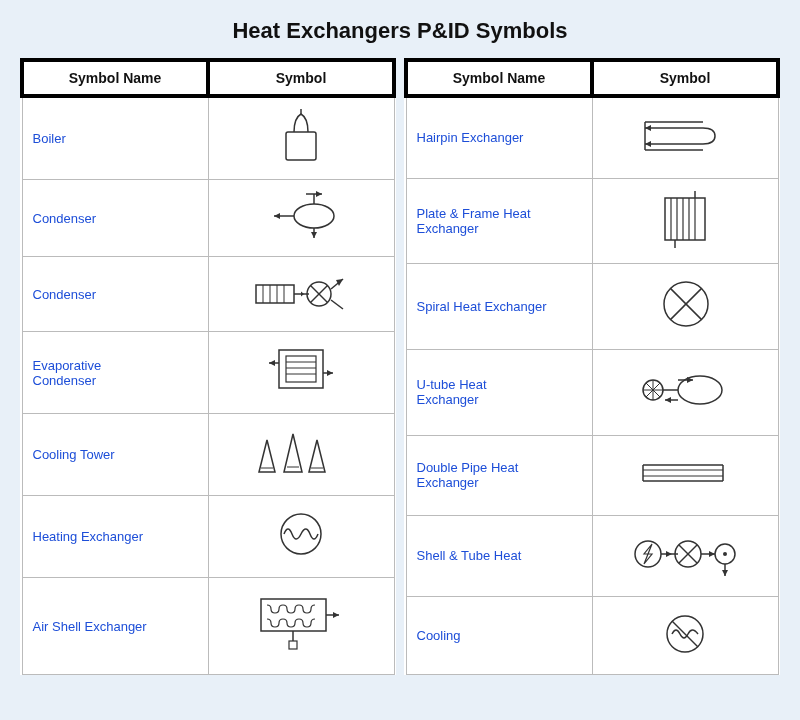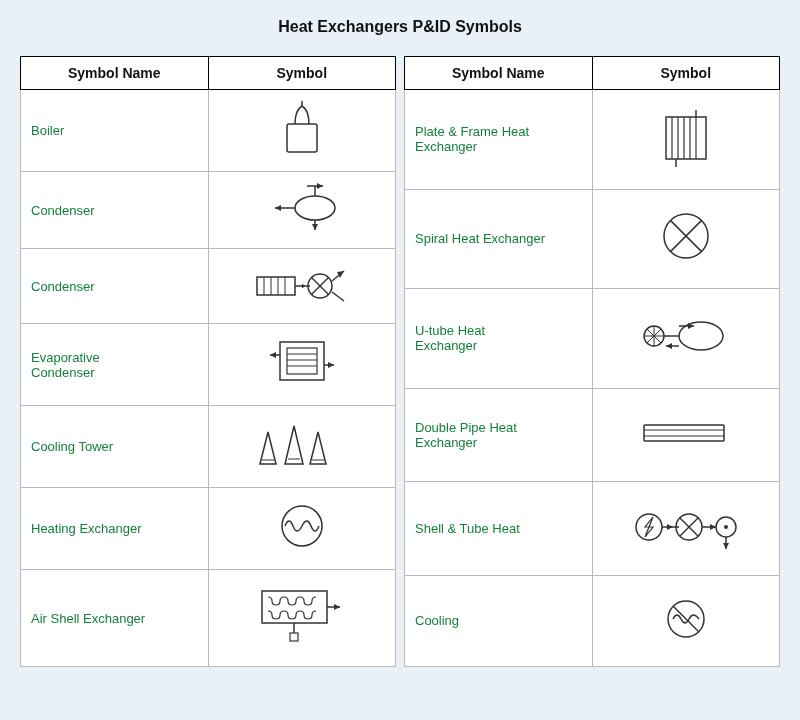--- a/index.html
+++ b/index.html
@@ -7,52 +7,52 @@
       background: #e8f0f8;
       font-family: Arial, sans-serif;
       width: 800px;
       min-height: 720px;
       display: flex;
       flex-direction: column;
       align-items: center;
       padding: 18px 20px 0 20px;
     }
     h1 {
-      font-size: 16px;
+      font-size: 22px;
       font-weight: bold;
-      margin-bottom: 20px;
+      margin-bottom: 14px;
       color: #111;
     }
     .tables-wrapper {
       display: flex;
       gap: 8px;
       width: 100%;
     }
     table {
       border-collapse: collapse;
       flex: 1;
       background: white;
     }
     th {
-      border: 1px solid #000000;
+      border: 4px solid #000000;
       padding: 8px 10px;
       font-size: 14px;
       font-weight: bold;
       text-align: center;
       background: white;
       color: #111;
     }
     td {
       border: 1px solid #bbb;
       padding: 6px 8px;
       vertical-align: middle;
     }
     td.name-cell {
       font-size: 13px;
-      color: #15803d;
+      color: #1d4ed8;
       width: 130px;
       padding: 8px 10px;
     }
     td.symbol-cell {
       text-align: center;
       width: 130px;
       height: 75px;
     }
     .symbol-svg {
       display: inline-block;
@@ -203,20 +203,40 @@
 
   <table>
     <thead>
       <tr>
         <th>Symbol Name</th>
         <th>Symbol</th>
       </tr>
     </thead>
     <tbody>
 
+      <tr>
+        <td class="name-cell">Hairpin Exchanger</td>
+        <td class="symbol-cell">
+          <svg class="symbol-svg" width="100" height="60" viewBox="0 0 100 60">
+
+            <line x1="10" y1="22" x2="68" y2="22" stroke="#333" stroke-width="1.5"></line>
+            <line x1="10" y1="38" x2="68" y2="38" stroke="#333" stroke-width="1.5"></line>
+
+            <path d="M68,22 Q80,22 80,30 Q80,38 68,38" fill="none" stroke="#333" stroke-width="1.5"></path>
+
+            <line x1="10" y1="16" x2="68" y2="16" stroke="#333" stroke-width="1.5"></line>
+            <line x1="10" y1="44" x2="68" y2="44" stroke="#333" stroke-width="1.5"></line>
+
+            <polygon points="10,22 16,19 16,25" fill="#333"></polygon>
+            <polygon points="10,38 16,35 16,41" fill="#333"></polygon>
+
+            <line x1="10" y1="16" x2="10" y2="44" stroke="#333" stroke-width="1.5"></line>
+          </svg>
+        </td>
+      </tr>
 
       <tr>
         <td class="name-cell">Plate &amp; Frame Heat<br>Exchanger</td>
         <td class="symbol-cell">
           <svg class="symbol-svg" width="80" height="65" viewBox="0 0 80 65">
 
             <rect x="20" y="12" width="40" height="42" fill="none" stroke="#333" stroke-width="1.5"></rect>
             <line x1="26" y1="12" x2="26" y2="54" stroke="#333" stroke-width="1.2"></line>
             <line x1="32" y1="12" x2="32" y2="54" stroke="#333" stroke-width="1.2"></line>
             <line x1="38" y1="12" x2="38" y2="54" stroke="#333" stroke-width="1.2"></line>

